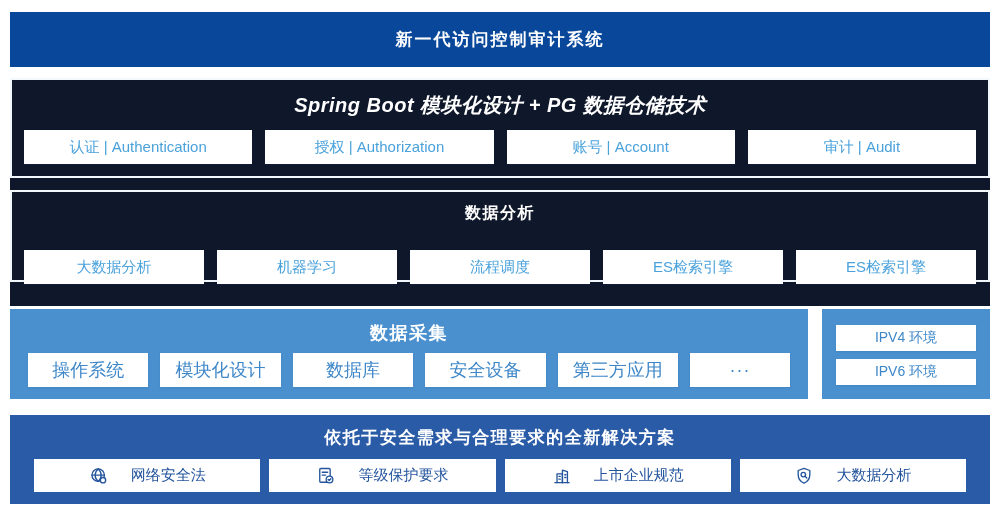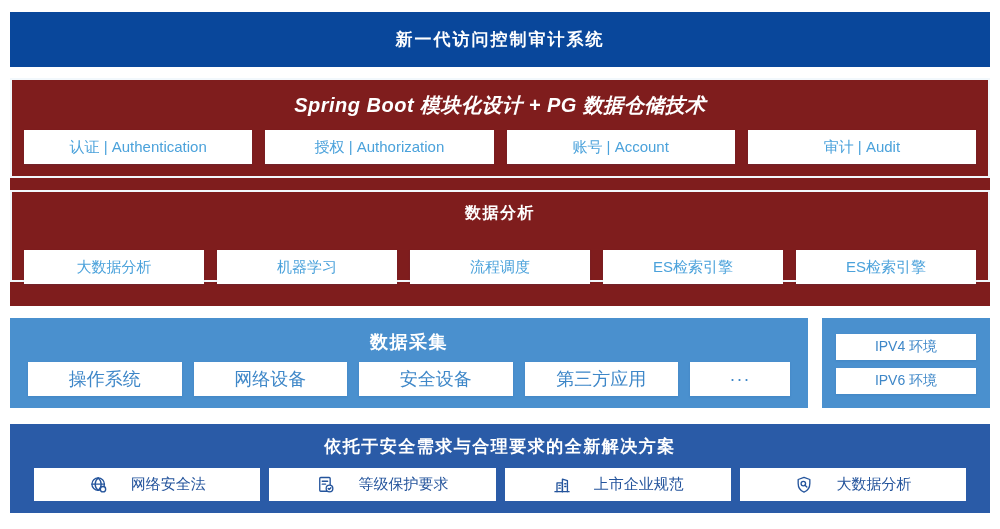--- a/index.html
+++ b/index.html
@@ -12,21 +12,21 @@
 
   
   .banner {
     height: 55px; background: #09479B; color: #fff;
     display: flex; align-items: center; justify-content: center;
     font-size: 17px; font-weight: bold; letter-spacing: 2px;
   }
 
   
   .platform {
-    margin-top: 11px; background: #7f1d1d; height: 228px;
+    margin-top: 11px; background: #0f172a; height: 228px;
   }
   .bordered {
     border: 2px solid #F2F8FC;
   }
   .sec-spring { height: 100px; padding: 8px 12px 0; margin-bottom: 12px; }
   .sec-analysis { height: 92px; padding: 6px 12px 0; }
   .sec-title {
     color: #fff; text-align: center; font-weight: bold; letter-spacing: 1.5px;
   }
   .sec-spring .sec-title { font-size: 20px; font-style: italic; line-height: 34px; margin-bottom: 8px; letter-spacing: 0.5px; }
@@ -34,21 +34,21 @@
 
   .box-row { display: flex; gap: 13px; }
   .wbox {
     background: #fff; height: 34px; flex: 1;
     display: flex; align-items: center; justify-content: center;
     font-size: 15px; color: #4BA2DB;
     box-shadow: 0 1px 2px rgba(30,80,140,0.15);
   }
 
   
-  .mid-row { margin-top: 12px; display: flex; gap: 14px; height: 90px; }
+  .mid-row { margin-top: 3px; display: flex; gap: 14px; height: 90px; }
   .collection {
     flex: 1; background: #4A90CE; padding: 10px 18px 0;
   }
   .collection .sec-title { font-size: 18px; line-height: 28px; margin-bottom: 6px; }
   .collection .box-row { gap: 12px; }
   .collection .wbox { color: #3E87C8; font-size: 18px; }
   .wbox.small { flex: 0 0 100px; letter-spacing: 1px; }
 
   .environment {
     flex: 0 0 168px; background: #4A90CE; padding: 16px 14px 0;
@@ -97,21 +97,22 @@
     </div>
 
   </div>
 
   <div class="mid-row">
 
     <div class="collection">
       <div class="sec-title">数据采集</div>
       <div class="box-row">
         <div class="wbox">操作系统</div>
-        <div class="wbox">网络设备</div>
+        <div class="wbox">模块化设计</div>
+        <div class="wbox">数据库</div>
         <div class="wbox">安全设备</div>
         <div class="wbox">第三方应用</div>
         <div class="wbox small">···</div>
       </div>
     </div>
 
     <div class="environment">
       <div class="wbox">IPV4 环境</div>
       <div class="wbox">IPV6 环境</div>
     </div>

